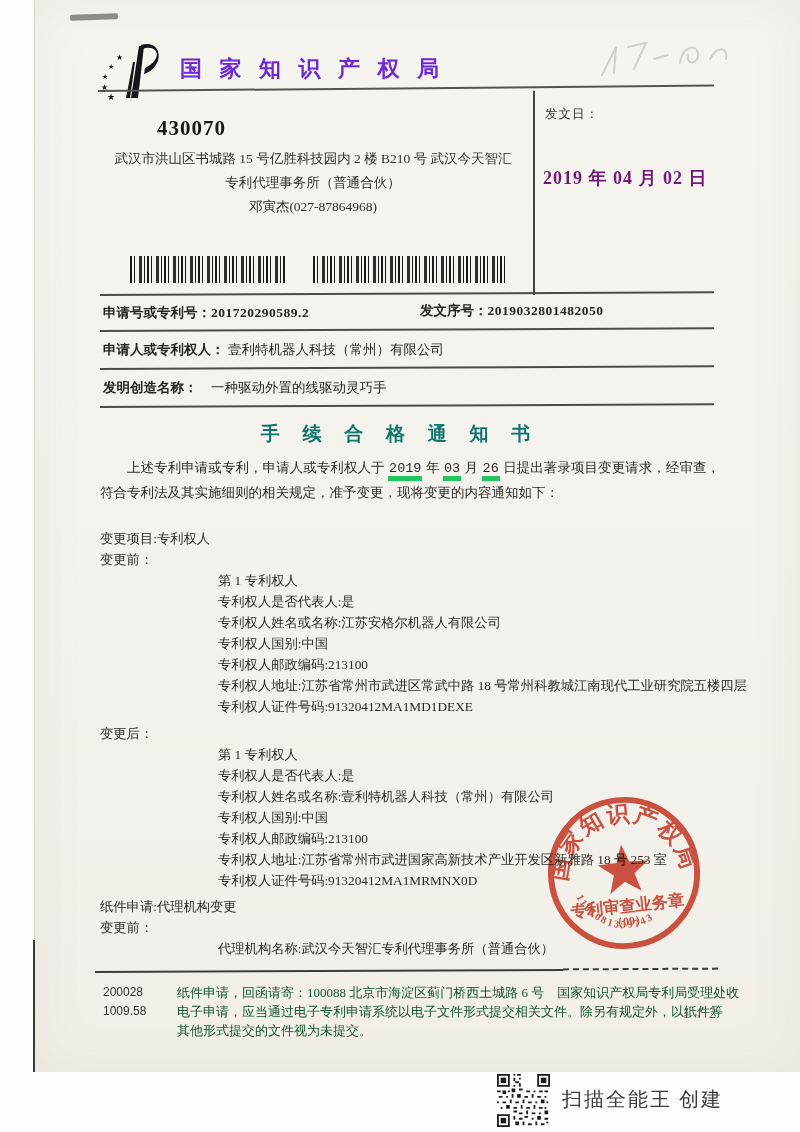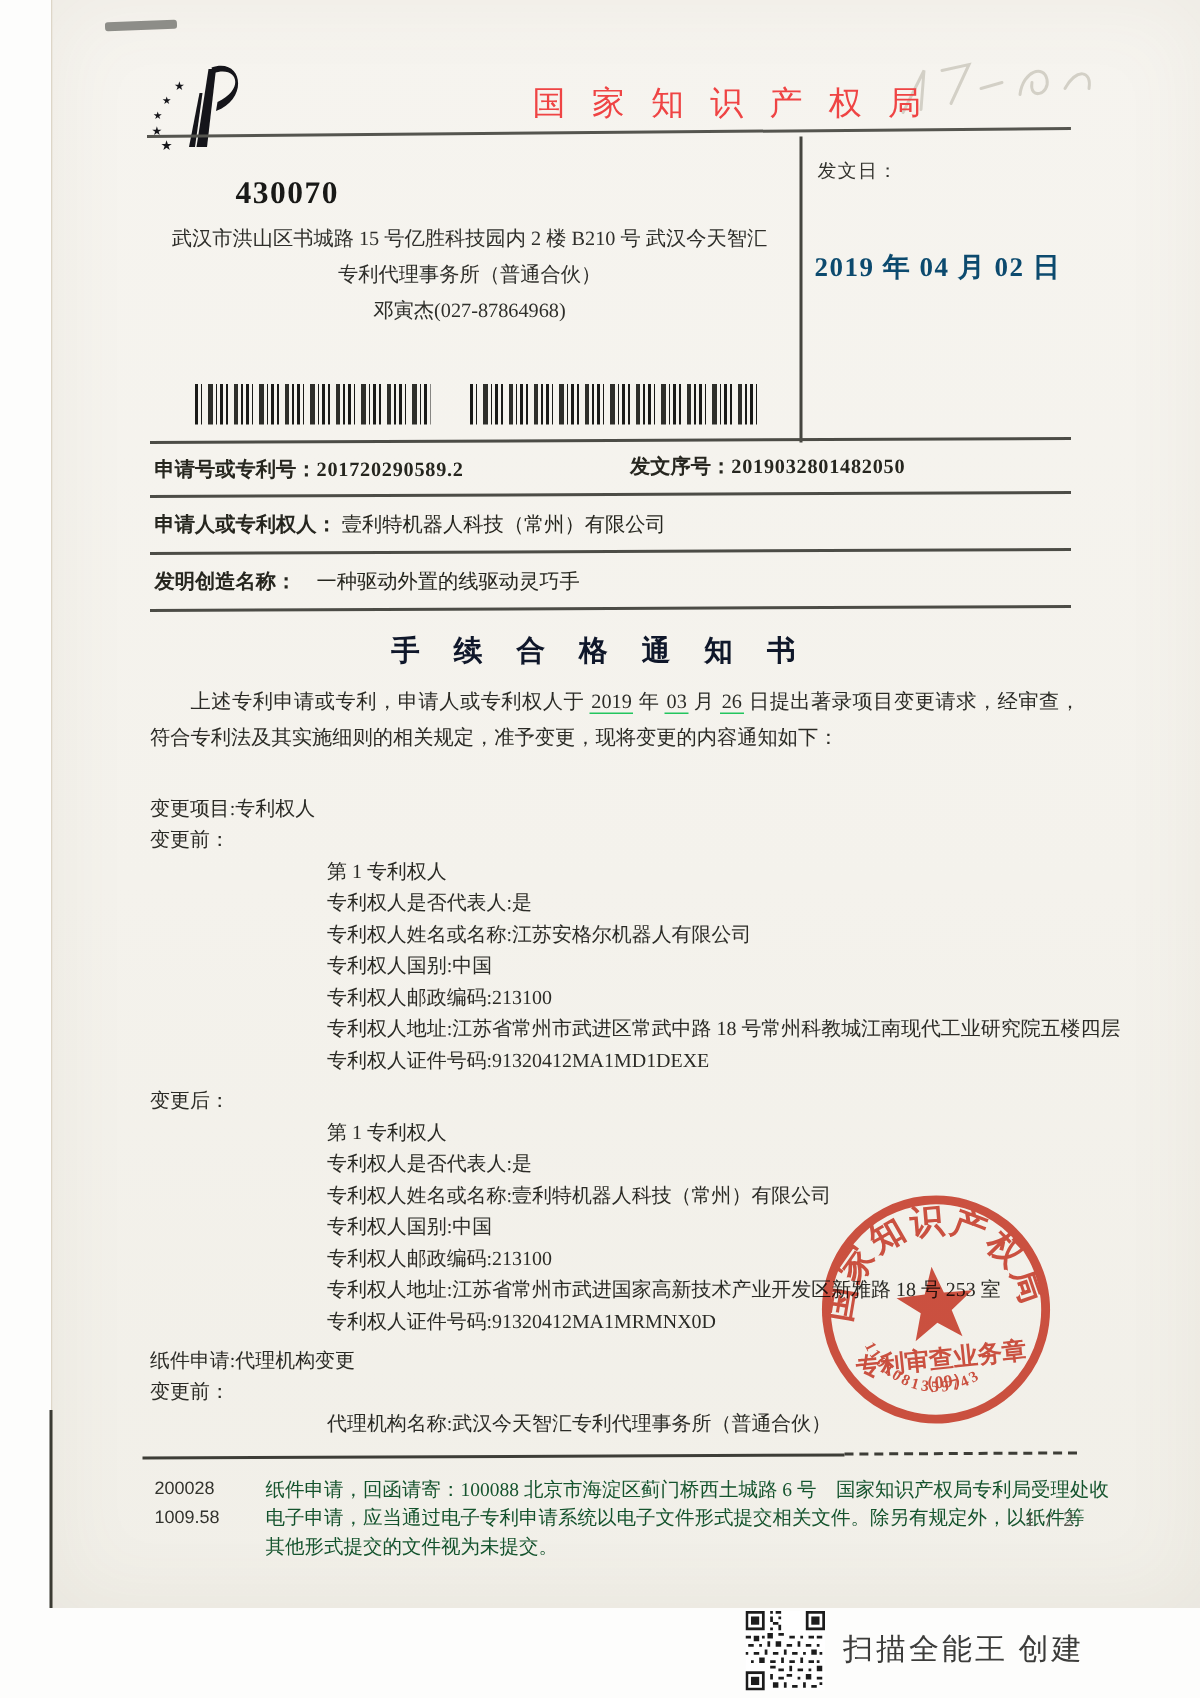--- a/index.html
+++ b/index.html
@@ -12,27 +12,27 @@
            background:linear-gradient(180deg,#f6f4ef 0%,#f4f2ec 55%,#f1efe8 100%);
            box-shadow:inset 0 0 55px rgba(125,115,90,.07); border-left:1px solid #ddd6c8; }
   .edge-dark { position:absolute; left:33px; top:940px; width:2px; height:132px; background:#3b3b33; }
   .staple-mark { position:absolute; left:70px; top:14px; width:48px; height:6px; background:#8d8d88;
                  border-radius:2px; transform:rotate(-2deg); }
 
   .abs { position:absolute; }
   .nowrap { white-space:nowrap; }
 
   
-  .agency-title { left:180px; top:54px; width:440px; text-align:right; font-size:22px;
-                  font-weight:normal; letter-spacing:6px; color:#ef4444; }
+  .agency-title { left:180px; top:54px; width:440px; text-align:left; font-size:22px;
+                  font-weight:bold; letter-spacing:6px; color:#6d28d9; }
   .header-rule { left:98px; top:90px; width:616px; height:2px; background:#55554f;
                  transform:rotate(-0.5deg); transform-origin:left center; }
   .date-box-line { left:533px; top:91px; width:2px; height:204px; background:#45453f; }
   .issue-date-label { left:545px; top:106px; font-size:12.5px; color:#33332e; letter-spacing:1px; }
-  .issue-date { left:543px; top:166px; font-size:18px; font-weight:600; letter-spacing:1px; color:#0c4a6e; }
+  .issue-date { left:543px; top:166px; font-size:18px; font-weight:600; letter-spacing:1px; color:#701a75; }
 
   .postal-code { left:157px; top:116px; font-size:21px; font-weight:bold; letter-spacing:1px; color:#191917; }
   .recipient { left:103px; top:147px; width:420px; text-align:center; font-size:13.5px;
                line-height:24px; color:#2e2e2a; }
 
   
   .barcode { top:256px; height:27px;
      background:repeating-linear-gradient(90deg,
        #1a1a18 0 2px, transparent 2px 4px,
        #1a1a18 4px 5px, transparent 5px 9px,
@@ -43,24 +43,24 @@
 
   
   .t-rule { left:100px; width:614px; height:1.5px; background:#4c4c46; transform:rotate(-0.25deg);
             transform-origin:left center; }
   .info-row { left:103px; font-size:13.5px; color:#26261f; }
   .info-label { font-weight:bold; }
   .v-bold { font-weight:bold; letter-spacing:.5px; }
 
   
   .notice-title { left:150px; top:421px; width:500px; text-align:center; font-size:19px;
-                  font-weight:bold; letter-spacing:9px; color:#0f172a; }
+                  font-weight:bold; letter-spacing:9px; color:#0f766e; }
   .notice-body { left:100px; top:456px; width:620px; font-size:13.5px; line-height:23.5px;
                  text-indent:2em; color:#2b2b26; text-align:justify; }
-  .u { text-decoration:none; border-bottom:1px solid #22c55e; padding:0 1px; }
+  .u { text-decoration:none; border-bottom:5px solid #22c55e; padding:0 1px;font-family:Liberation Mono, monospace; }
 
   
   .sections { left:100px; top:528px; width:650px; font-size:13.3px; line-height:21px; color:#2b2b26; }
   .sections div { white-space:nowrap; }
   .ind { padding-left:118px; }
   .gap6 { margin-top:6px; }
   .gap5 { margin-top:5px; }
 
   
   .stamp { left:545px; top:794px; width:158px; height:158px; transform:rotate(-6deg);

